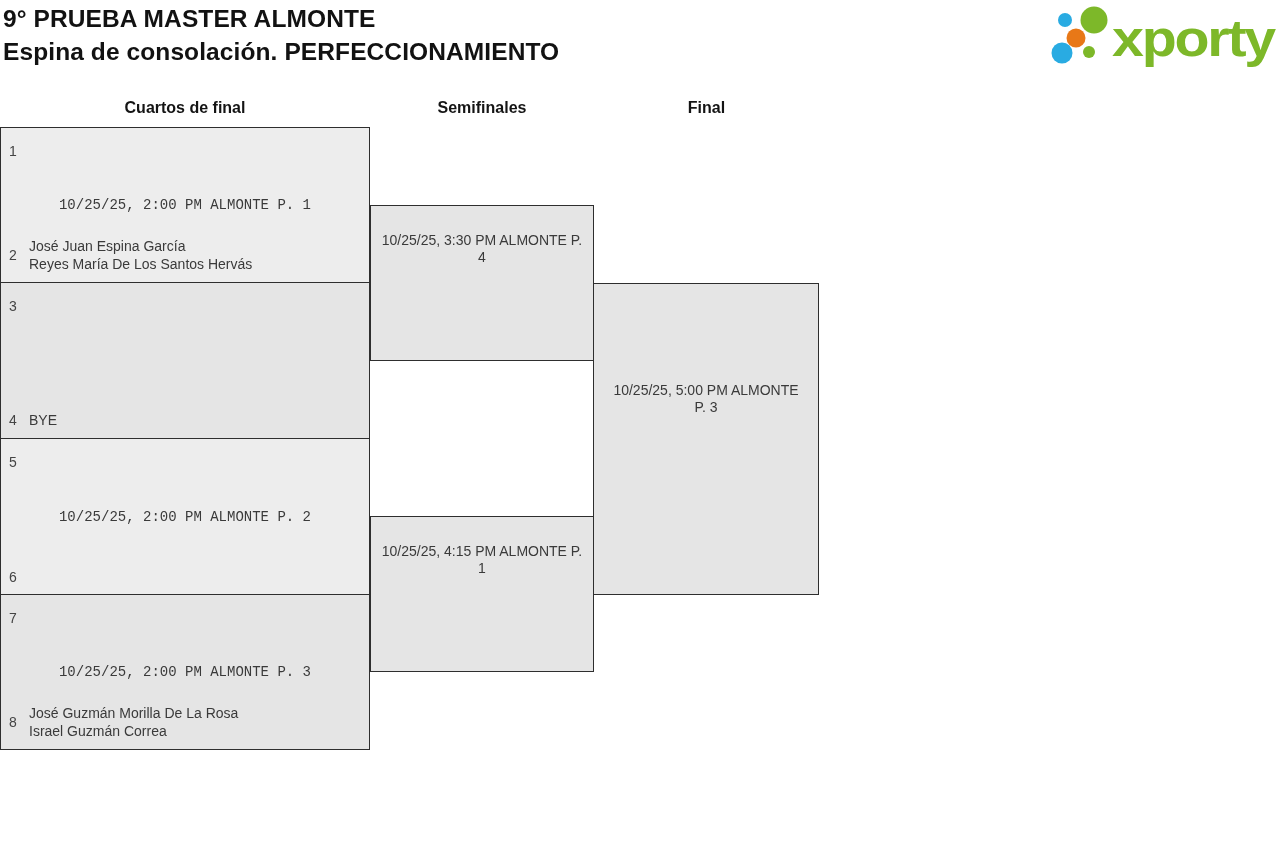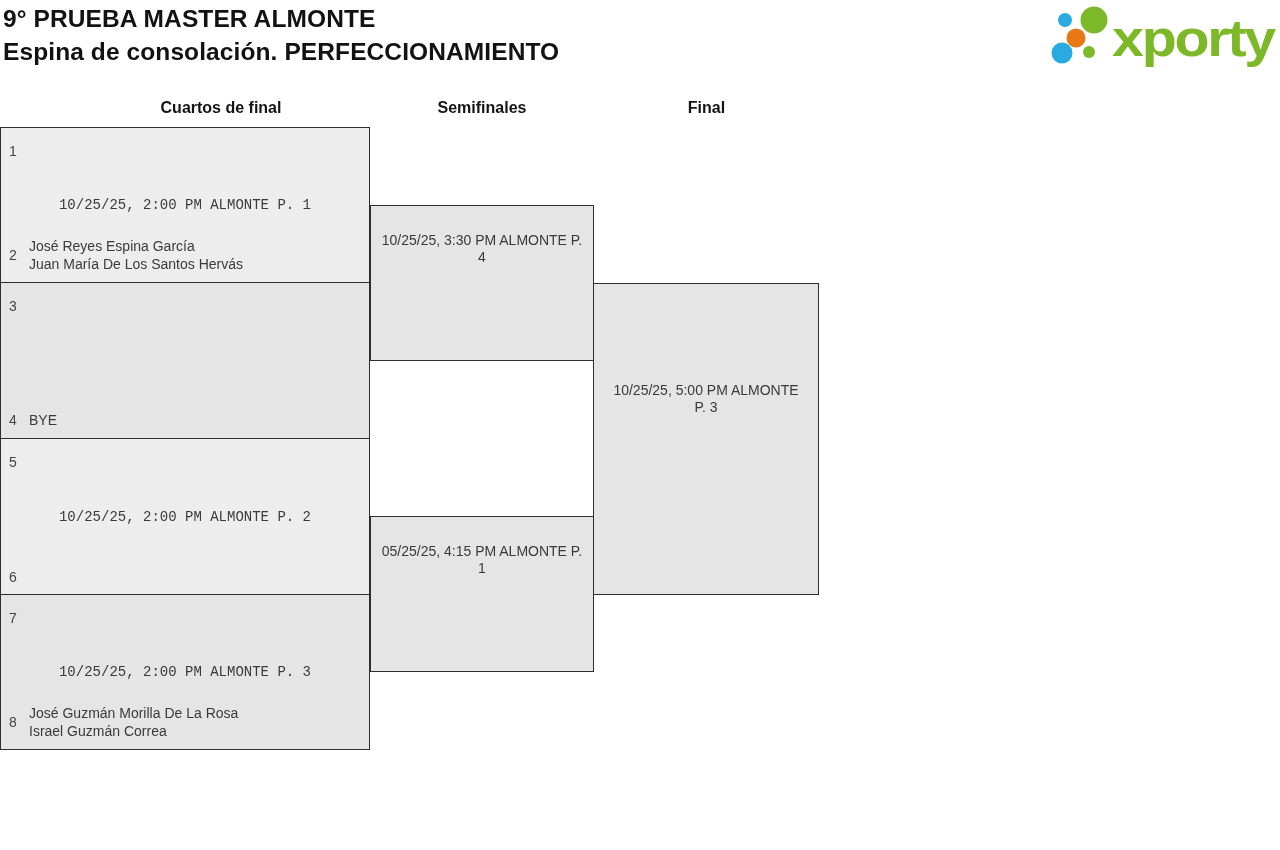--- a/index.html
+++ b/index.html
@@ -11,21 +11,21 @@
   .titles{position:absolute;left:3px;top:2px;}
   .titles h1,.titles h2{
     margin:0;font-size:24.5px;line-height:33px;font-weight:700;color:#121212;letter-spacing:.1px;
   }
   .logo{position:absolute;left:1046px;top:2px;width:234px;height:70px;cursor:pointer;}
   
   .round-header{
     position:absolute;top:96px;height:24px;text-align:center;
     font-size:16px;font-weight:700;color:#141414;line-height:24px;
   }
-  .rh-qf{left:0;width:370px;padding-left:36px;}
+  .rh-qf{left:0;width:370px;}
   .rh-sf{left:370px;width:224px;}
   .rh-f{left:594px;width:225px;}
   
   .match{
     position:absolute;box-sizing:border-box;border:1px solid #2e2e2e;background:#e5e5e5;
     display:flex;flex-direction:column;justify-content:space-between;
   }
   .match.shaded{background:#ededed;}
   .qf{left:0;width:370px;}
   #qf1{top:127px;height:156px;}
@@ -82,22 +82,22 @@
 
   <div class="match qf shaded" id="qf1">
     <div class="slot top">
       <span class="seed">1</span>
       <span class="names"></span>
     </div>
     <div class="info">10/25/25, 2:00 PM ALMONTE P. 1</div>
     <div class="slot bottom">
       <span class="seed">2</span>
       <span class="names">
-        <span>José Reyes Espina García</span>
-        <span>Juan María De Los Santos Hervás</span>
+        <span>José Juan Espina García</span>
+        <span>Reyes María De Los Santos Hervás</span>
       </span>
     </div>
   </div>
 
   <div class="match qf" id="qf2">
     <div class="slot top">
       <span class="seed">3</span>
       <span class="names"></span>
     </div>
     <div class="info"></div>
@@ -134,20 +134,20 @@
         <span>Israel Guzmán Correa</span>
       </span>
     </div>
   </div>
 
   <div class="match sf" id="sf1">
     <div class="info">10/25/25, 3:30 PM ALMONTE P. 4</div>
   </div>
 
   <div class="match sf" id="sf2">
-    <div class="info">05/25/25, 4:15 PM ALMONTE P. 1</div>
+    <div class="info">10/25/25, 4:15 PM ALMONTE P. 1</div>
   </div>
 
   <div class="match final-box" id="final">
     <div class="info">10/25/25, 5:00 PM ALMONTE P. 3</div>
   </div>
 
 </div>
 
 </body></html>

